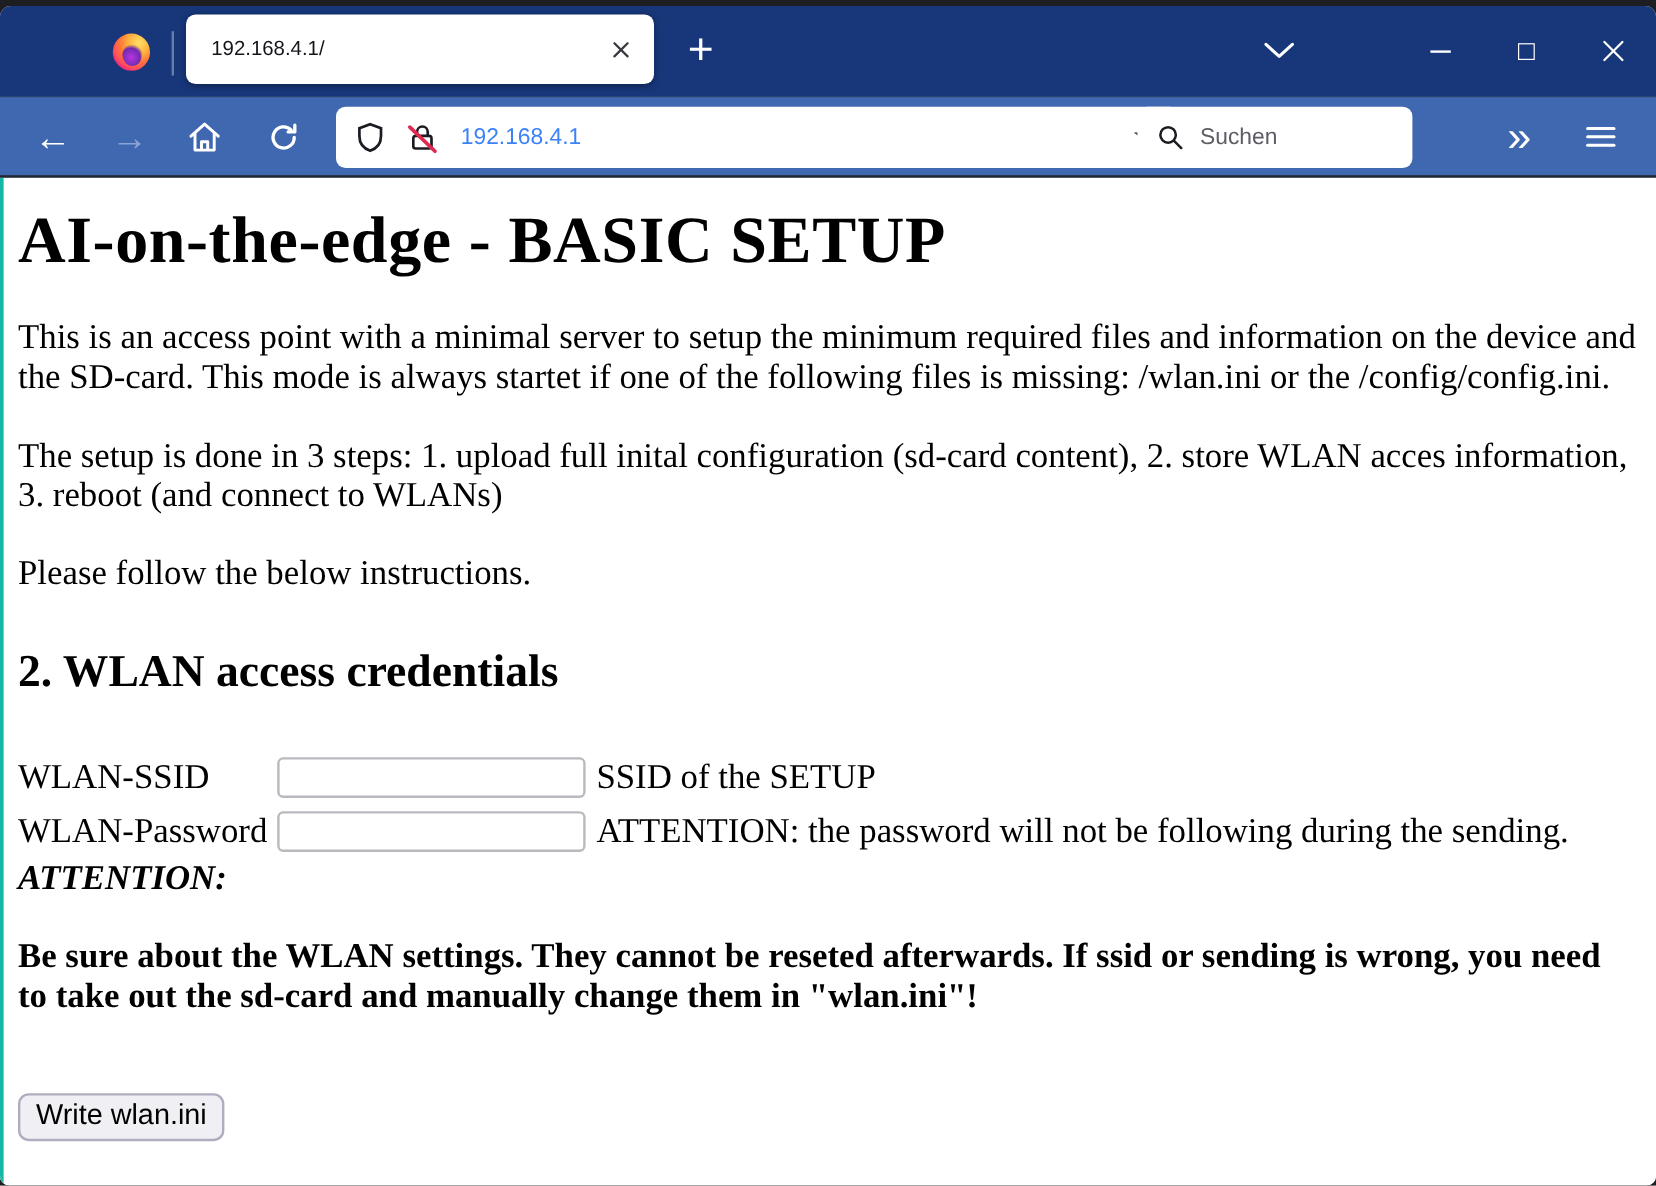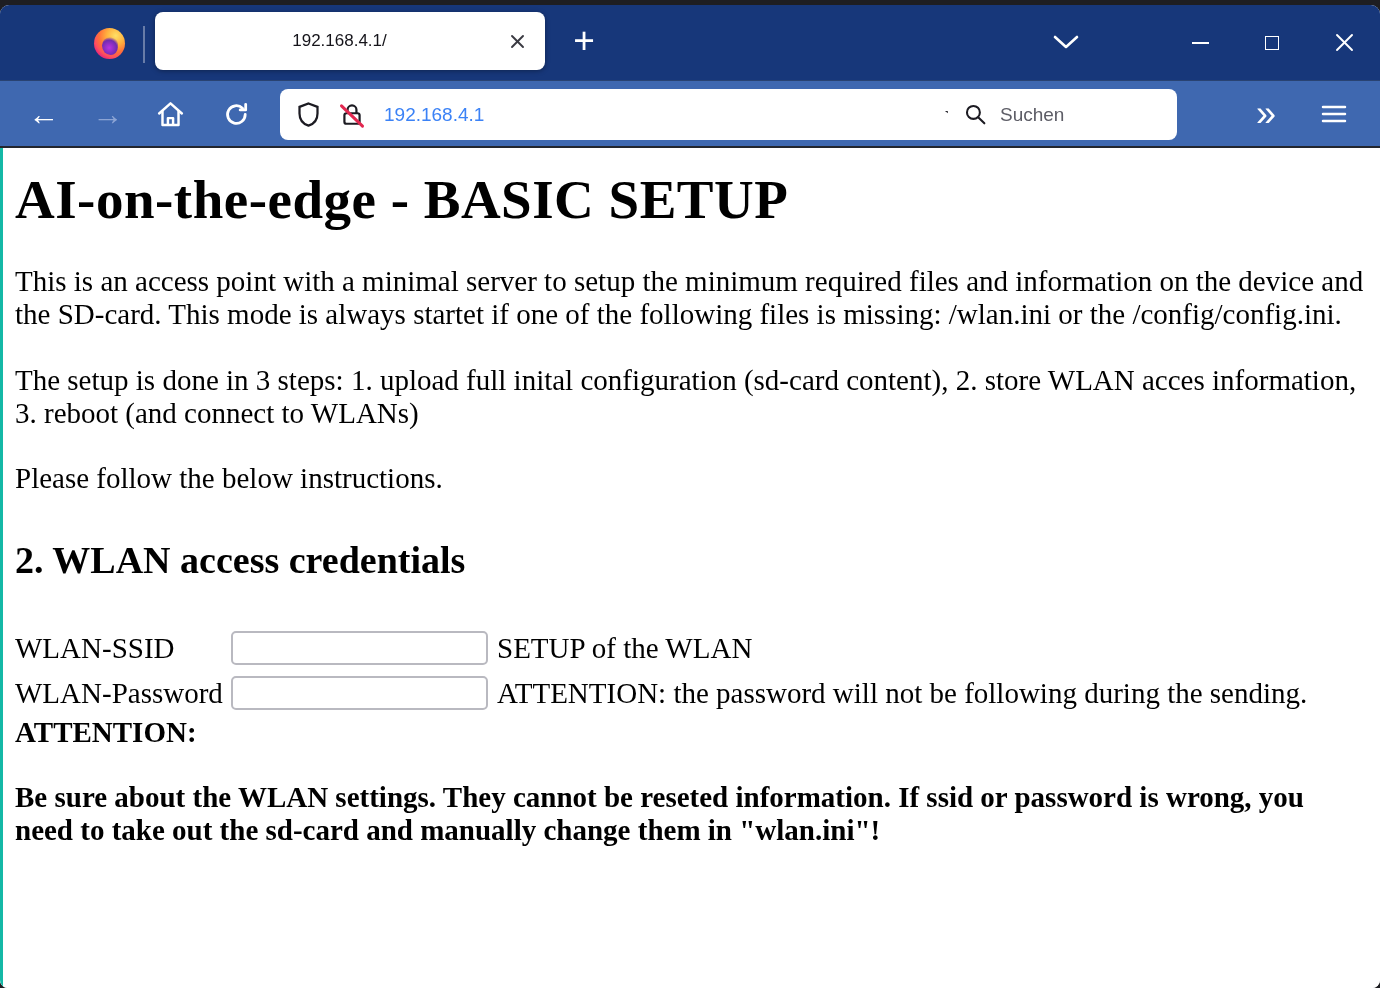--- a/index.html
+++ b/index.html
@@ -36,21 +36,21 @@
     background: radial-gradient(circle at 45% 60%, #b833e1 0%, #712cb0 55%, rgba(113,44,176,0) 78%);
   }
   .tab-separator {
     position: absolute; left: 143px; top: 21px; width: 2px; height: 37px;
     background: rgba(255,255,255,0.35);
   }
   .tab {
     position: absolute; left: 155px; top: 7px; width: 390px; height: 58px;
     background: #ffffff; border-radius: 8px;
     box-shadow: 0 1px 5px rgba(0,0,0,0.35);
-    display: flex; align-items: center; padding: 0 14px 0 21px; text-align: center;
+    display: flex; align-items: center; padding: 0 14px 0 21px;
   }
   .tab-title { font-size: 17px; color: #15141a; flex: 1 1 auto; white-space: nowrap; overflow: hidden; }
   .tab-close { flex: 0 0 auto; width: 28px; height: 28px; display: flex; align-items: center; justify-content: center; border-radius: 5px; cursor: default; }
   .newtab-btn {
     position: absolute; left: 561px; top: 14px; width: 46px; height: 46px;
     color: #ffffff; font-size: 37px; font-weight: 300; line-height: 44px; text-align: center;
   }
   .tabs-chevron { position: absolute; left: 1050px; top: 29px; }
   .win-btn { position: absolute; top: 0; width: 46px; height: 75px; display: flex; align-items: center; justify-content: center; }
   .btn-min { left: 1177px; }
@@ -113,21 +113,21 @@
   .wlan-form { margin-top: 44px; }
   .form-row { display: flex; align-items: center; height: 45px; }
   .form-label { font-size: 29px; width: 216px; flex: 0 0 auto; }
   .form-input {
     width: 257px; height: 34px; flex: 0 0 auto;
     border: 2px solid #b9b9c0; border-radius: 5px;
     background: #ffffff; font-size: 22px; padding: 0 8px;
     font-family: "Liberation Sans", sans-serif;
   }
   .form-desc { font-size: 29px; margin-left: 9px; white-space: nowrap; }
-  .attention-heading { font-size: 30px; font-weight: bold; margin: 52px 0 0; }
+  .attention-heading { font-size: 30px; font-weight: bold; margin: 52px 0 0; font-style: italic; }
   .warning-text { font-size: 29px; font-weight: bold; line-height: 1.15; margin: 40px 0 0; max-width: 1350px; }
   .write-btn {
     margin-top: 31px;
     font-family: "Liberation Sans", sans-serif;
     font-size: 24px; color: #000000;
     background: #f0f0f4;
     border: 2px solid #aeaec0;
     border-radius: 9px;
     padding: 3px 13px 5px;
   }
@@ -235,27 +235,28 @@
     <p>This is an access point with a minimal server to setup the minimum required files and information on the device and the SD-card. This mode is always startet if one of the following files is missing: /wlan.ini or the /config/config.ini.</p>
     <p>The setup is done in 3 steps: 1. upload full inital configuration (sd-card content), 2. store WLAN acces information, 3. reboot (and connect to WLANs)</p>
     <p>Please follow the below instructions.</p>
 
     <h2>2. WLAN access credentials</h2>
 
     <div class="wlan-form">
       <div class="form-row">
         <span class="form-label">WLAN-SSID</span>
         <input class="form-input" type="text" value="" style="">
-        <span class="form-desc">SETUP of the WLAN</span>
+        <span class="form-desc">SSID of the SETUP</span>
       </div>
       <div class="form-row">
         <span class="form-label">WLAN-Password</span>
         <input class="form-input" type="text" value="" style="">
         <span class="form-desc">ATTENTION: the password will not be following during the sending.</span>
       </div>
     </div>
 
     <p class="attention-heading">ATTENTION:</p>
-    <p class="warning-text">Be sure about the WLAN settings. They cannot be reseted information. If ssid or password is wrong, you need to take out the sd-card and manually change them in "wlan.ini"!</p>
-
+    <p class="warning-text">Be sure about the WLAN settings. They cannot be reseted afterwards. If ssid or sending is wrong, you need to take out the sd-card and manually change them in "wlan.ini"!</p>
+
+    <button class="write-btn">Write wlan.ini</button>
   </div>
 
 </div>
 
 </body></html>

